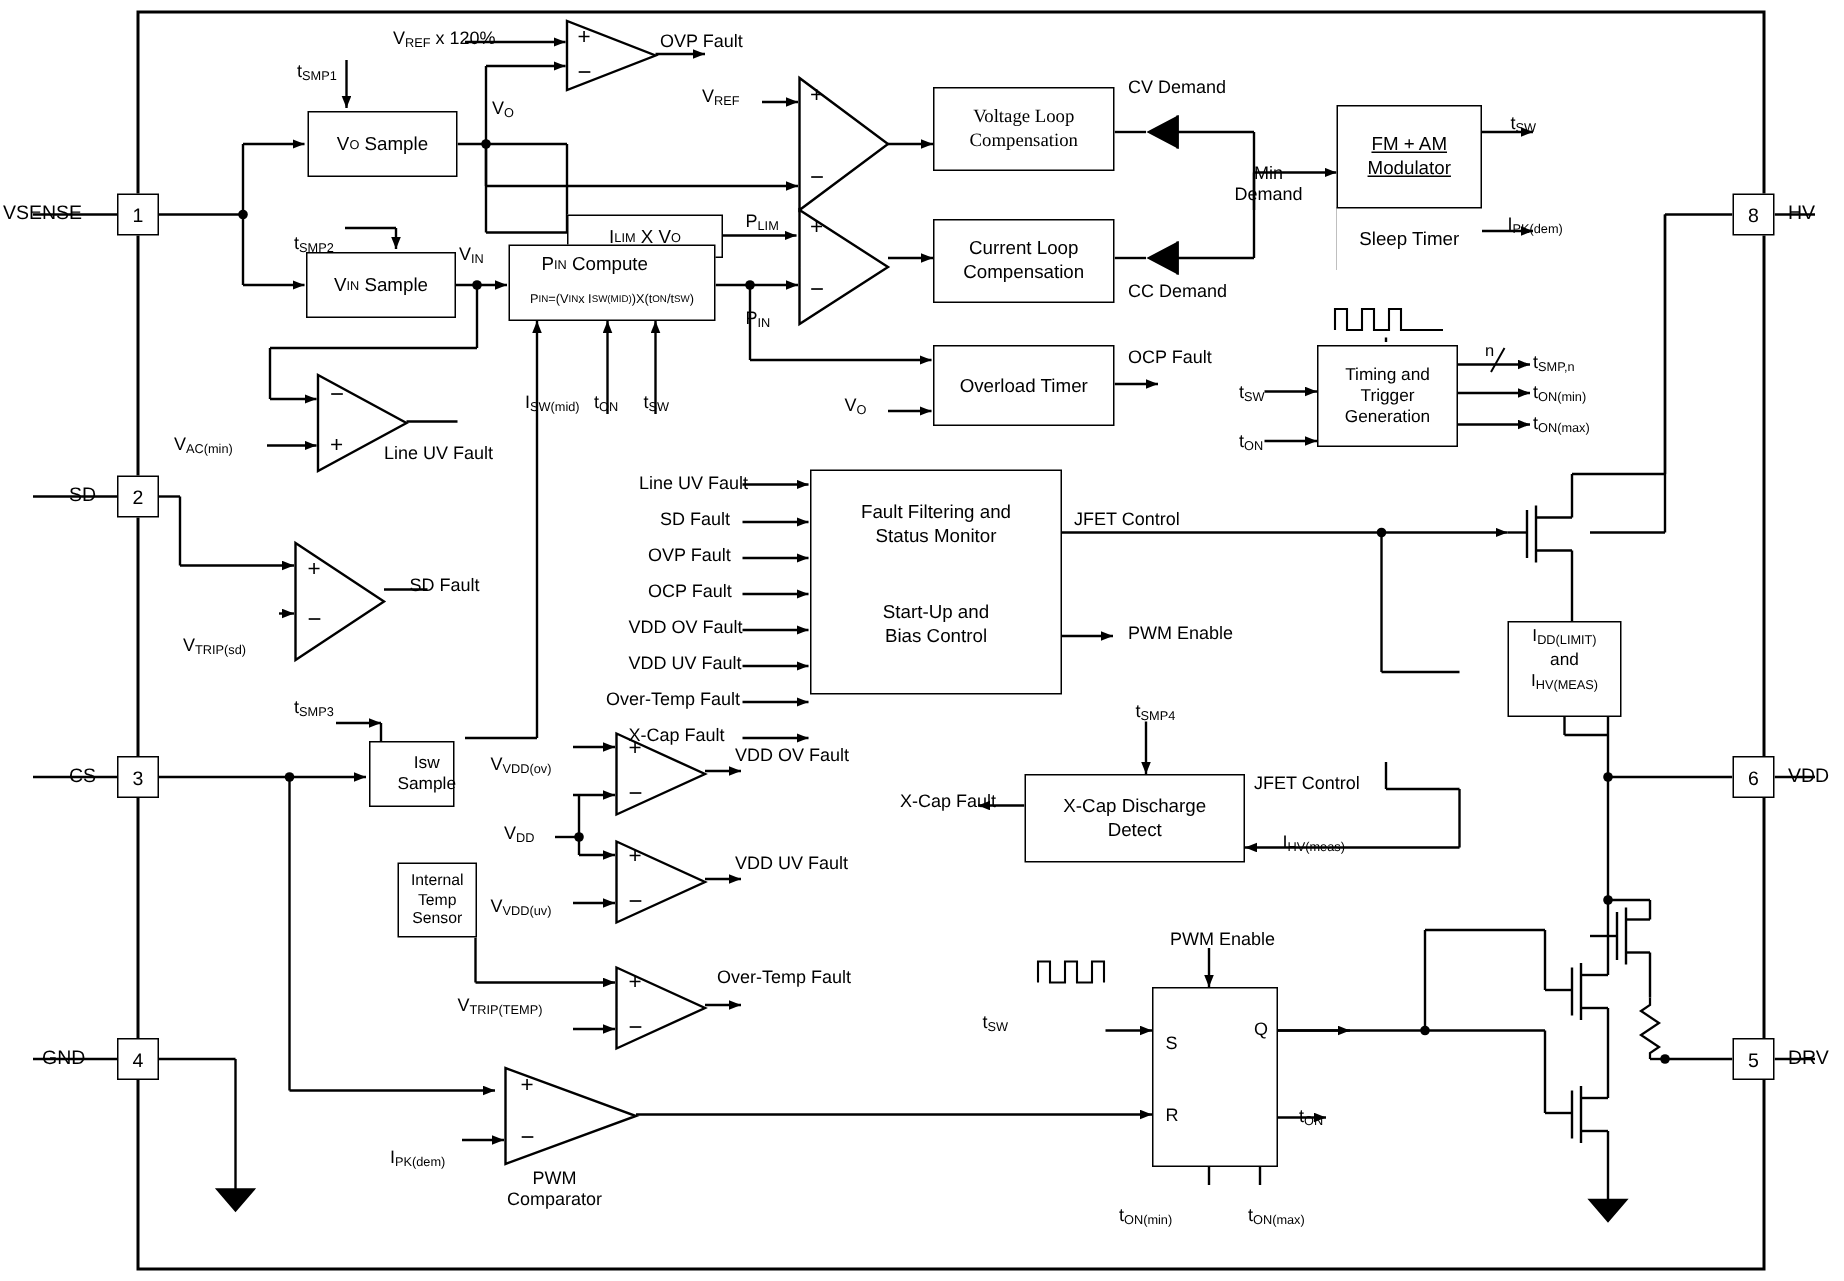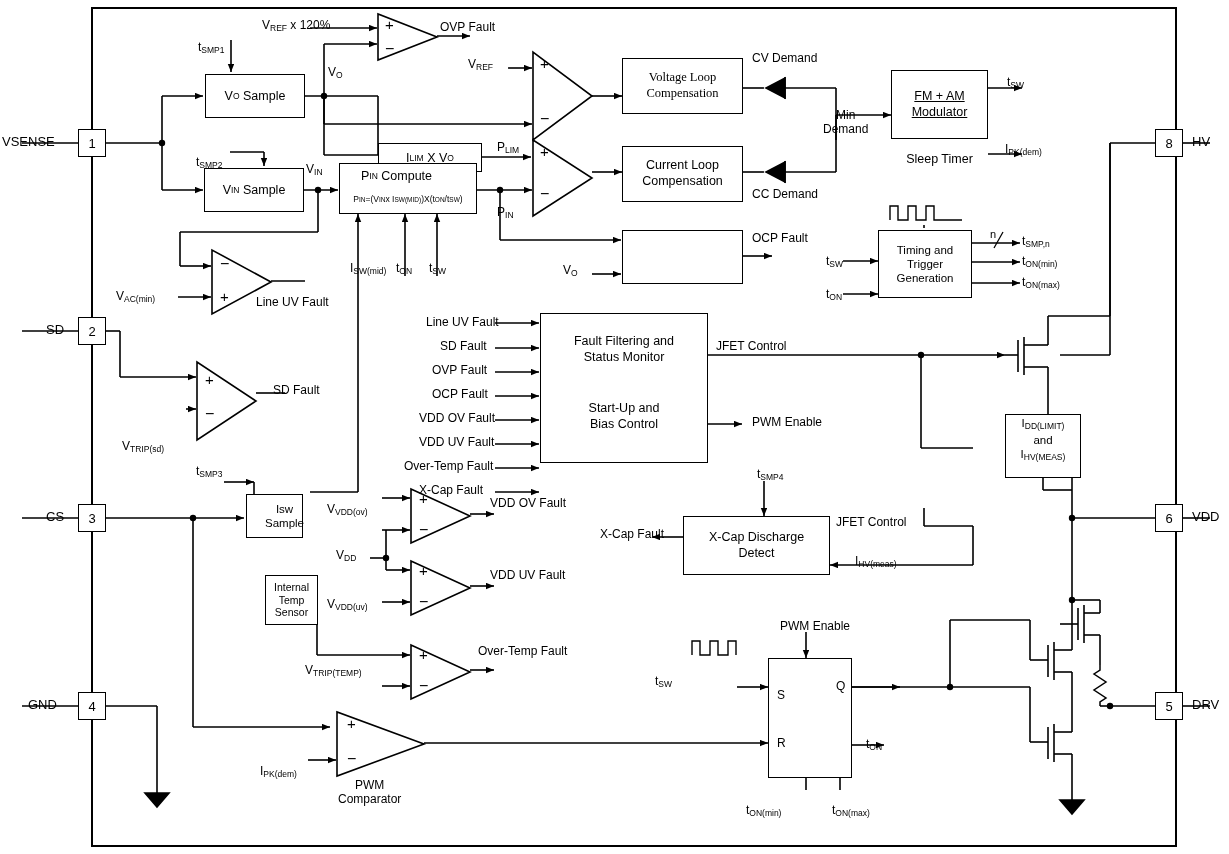--- a/index.html
+++ b/index.html
@@ -366,20 +366,21 @@
 <div class="boxlabel" style="left:622px;top:58px;width:121px;height:56px;line-height:1.25;font-family:Liberation Serif, serif;">
       <span>Voltage Loop<br>Compensation</span>
     </div>
 
 <div class="box" style="left:622px;top:146px;width:121px;height:56px;"></div>
 <div class="boxlabel" style="left:622px;top:146px;width:121px;height:56px;line-height:1.25;">
       <span>Current Loop<br>Compensation</span>
     </div>
 
 <div class="box" style="left:622px;top:230px;width:121px;height:54px;"></div>
+<div class="boxlabel" style="left:622px;top:230px;width:121px;height:54px;">Overload Timer</div>
 
 <div class="box" style="left:891px;top:70px;width:97px;height:110px;"></div>
 <div class="boxlabel" style="left:891px;top:72px;width:97px;height:66px;line-height:1.25;text-decoration:underline;">
       <span>FM + AM<br>Modulator</span>
     </div>
 <div class="box" style="left:891px;top:138px;width:97px;height:42px;border-left:none;border-right:none;border-bottom:none;"></div>
 <div class="boxlabel" style="left:891px;top:138px;width:97px;height:42px;">Sleep Timer</div>
 
 <div class="box" style="left:878px;top:230px;width:94px;height:68px;"></div>
 <div class="boxlabel" style="left:878px;top:230px;width:94px;height:68px;line-height:1.22;font-size:11.5px;">
@@ -440,21 +441,21 @@
 <div class="lbl" style="left:429px;top:262px;">t<span class="sub">SW</span></div>
 <div class="lbl" style="left:826px;top:255px;">t<span class="sub">SW</span></div>
 <div class="lbl" style="left:826px;top:288px;">t<span class="sub">ON</span></div>
 <div class="lbl" style="left:990px;top:228px;font-size:11px;">n</div>
 <div class="lbl" style="left:1022px;top:235px;">t<span class="sub">SMP,n</span></div>
 <div class="lbl" style="left:1022px;top:255px;">t<span class="sub">ON(min)</span></div>
 <div class="lbl" style="left:1022px;top:276px;">t<span class="sub">ON(max)</span></div>
 
 <div class="lbl" style="left:116px;top:290px;">V<span class="sub">AC(min)</span></div>
 <div class="lbl" style="left:256px;top:296px;">Line UV Fault</div>
-<div class="lbl" style="left:122px;top:440px;">V<span class="sub">TRIP(sd)</span></div>
+<div class="lbl" style="left:122px;top:424px;">V<span class="sub">TRIP(sd)</span></div>
 <div class="lbl" style="left:273px;top:384px;">SD Fault</div>
 
 <div class="lbl" style="left:426px;top:316px;">Line UV Fault</div>
 <div class="lbl" style="left:440px;top:340px;">SD Fault</div>
 <div class="lbl" style="left:432px;top:364px;">OVP Fault</div>
 <div class="lbl" style="left:432px;top:388px;">OCP Fault</div>
 <div class="lbl" style="left:419px;top:412px;">VDD OV Fault</div>
 <div class="lbl" style="left:419px;top:436px;">VDD UV Fault</div>
 <div class="lbl" style="left:404px;top:460px;">Over-Temp Fault</div>
 <div class="lbl" style="left:419px;top:484px;">X-Cap Fault</div>

